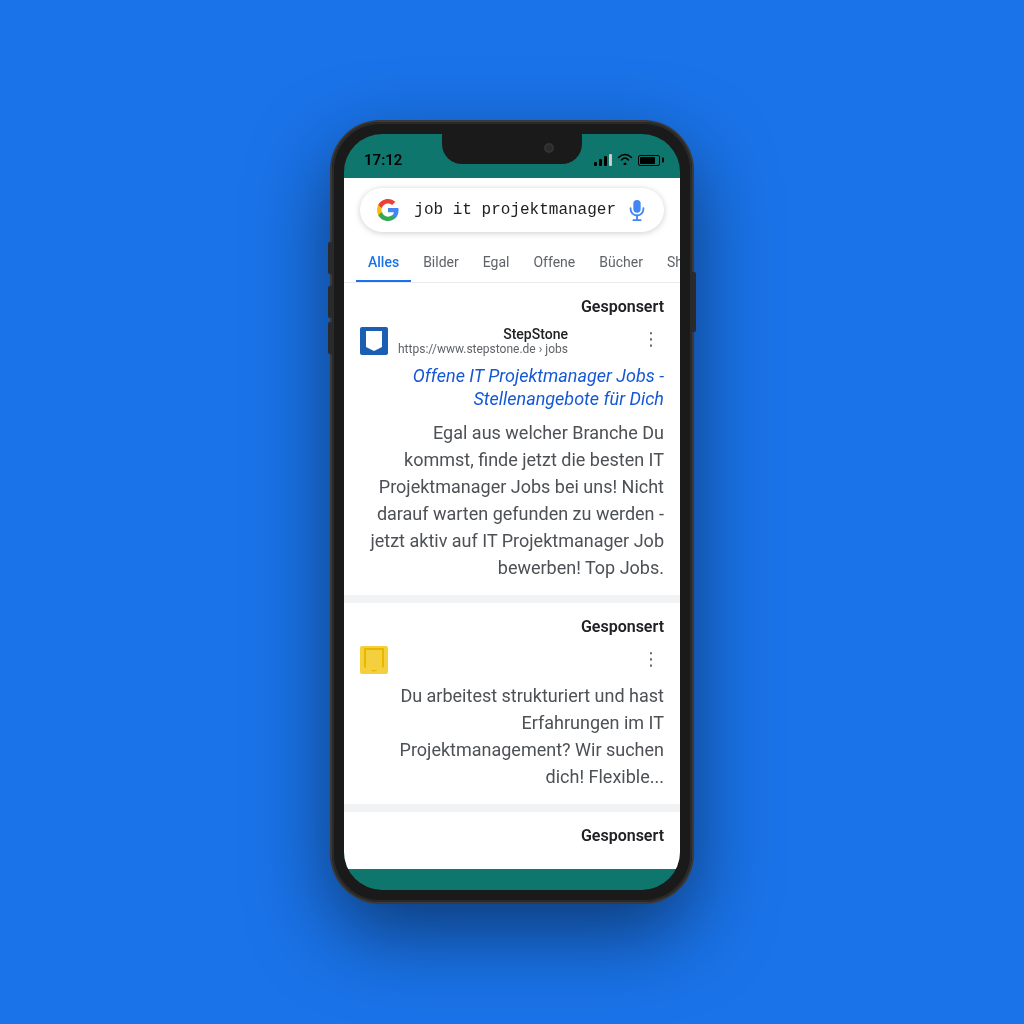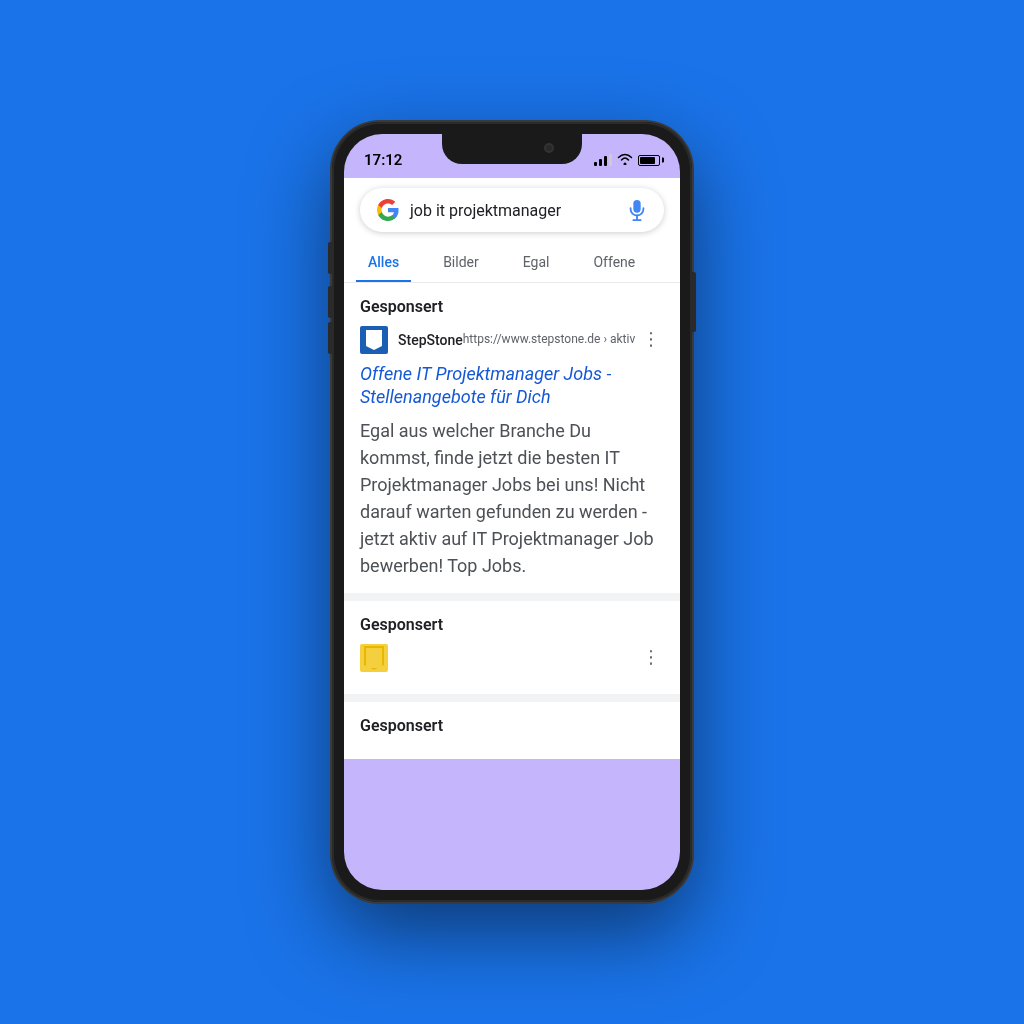--- a/index.html
+++ b/index.html
@@ -55,23 +55,24 @@
       background: #2a2a2a;
       border-radius: 0 2px 2px 0;
     }
 
     .phone-screen {
       position: absolute;
       top: 12px;
       left: 12px;
       right: 12px;
       bottom: 12px;
-      background: #c4b5fd;
+      background: #0f766e;
       border-radius: 38px;
       overflow: hidden;
+      text-align: right;
     }
 
     
     .notch {
       position: absolute;
       top: 0;
       left: 50%;
       transform: translateX(-50%);
       width: 140px;
       height: 30px;
@@ -159,20 +160,21 @@
       height: 100%;
       width: 85%;
       background: #000;
       border-radius: 1px;
     }
 
     
     .search-container {
       padding: 10px 16px 12px;
       background: #fff;
+      font-family: Liberation Mono, monospace;
     }
 
     .search-bar {
       display: flex;
       align-items: center;
       background: #fff;
       border-radius: 24px;
       padding: 10px 16px;
       box-shadow: 0 1px 6px rgba(0,0,0,0.2);
       gap: 10px;
@@ -196,21 +198,20 @@
       flex-shrink: 0;
     }
 
     
     .tabs {
       display: flex;
       border-bottom: 1px solid #e8eaed;
       background: #fff;
       padding: 0 12px;
       overflow-x: auto;
-      gap: 20px;
     }
 
     .tab {
       padding: 10px 12px;
       font-size: 14px;
       color: #5f6368;
       white-space: nowrap;
       cursor: pointer;
       border-bottom: 2px solid transparent;
       flex-shrink: 0;
@@ -253,21 +254,21 @@
     }
 
     .favicon {
       width: 28px;
       height: 28px;
       flex-shrink: 0;
     }
 
     .source-info {
       display: flex;
-      flex-direction: row;
+      flex-direction: column;
     }
 
     .source-name {
       font-size: 14px;
       color: #202124;
       font-weight: 500;
     }
 
     .source-url {
       font-size: 12px;
@@ -385,39 +386,40 @@
 
         <div class="ad-block">
           <div class="sponsored-label">Gesponsert</div>
           <div class="ad-header">
             <div class="ad-source">
               <div class="favicon favicon-stepstone">
                 <div class="favicon-stepstone-inner"></div>
               </div>
               <div class="source-info">
                 <span class="source-name">StepStone</span>
-                <span class="source-url">https://www.stepstone.de › aktiv</span>
+                <span class="source-url">https://www.stepstone.de › jobs</span>
               </div>
             </div>
             <span class="three-dots">⋮</span>
           </div>
           <div class="ad-title">Offene IT Projektmanager Jobs - Stellenangebote für Dich</div>
           <div class="ad-description">Egal aus welcher Branche Du kommst, finde jetzt die besten IT Projektmanager Jobs bei uns! Nicht darauf warten gefunden zu werden - jetzt aktiv auf IT Projektmanager Job bewerben! Top Jobs.</div>
         </div>
 
         <div class="ad-block">
           <div class="sponsored-label">Gesponsert</div>
           <div class="ad-header">
             <div class="ad-source">
               <div class="favicon favicon-yellow">
                 <div style="width:20px;height:24px;background:#f4d03f;clip-path:polygon(0 0, 100% 0, 100% 80%, 50% 100%, 0 80%);border:2px solid #e8b800;"></div>
               </div>
             </div>
             <span class="three-dots">⋮</span>
           </div>
+          <div class="ad-description">Du arbeitest strukturiert und hast Erfahrungen im IT Projektmanagement? Wir suchen dich! Flexible...</div>
         </div>
 
         <div style="padding: 14px 16px;">
           <div class="sponsored-label">Gesponsert</div>
         </div>
 
       </div>
 
     </div>
   </div>

